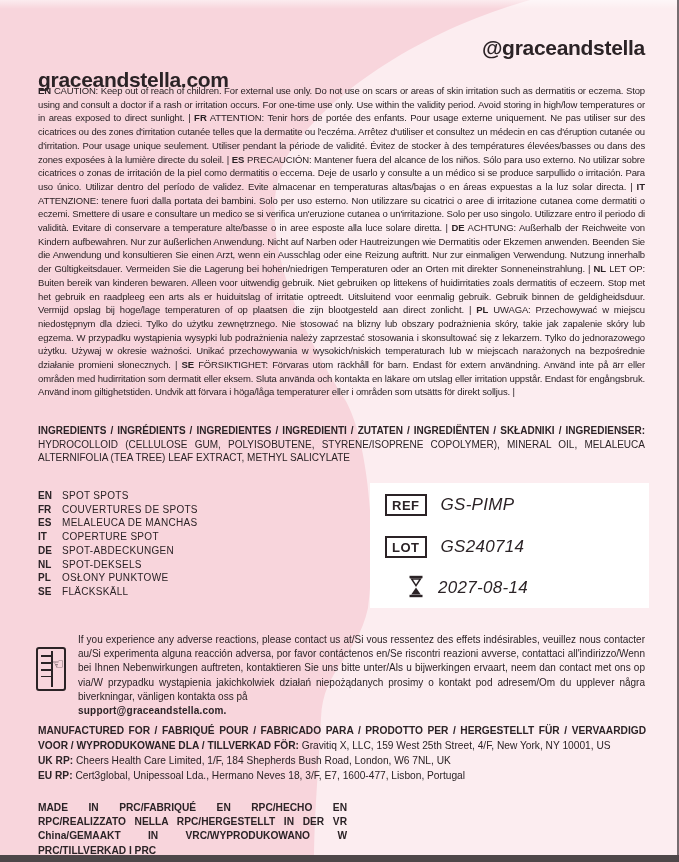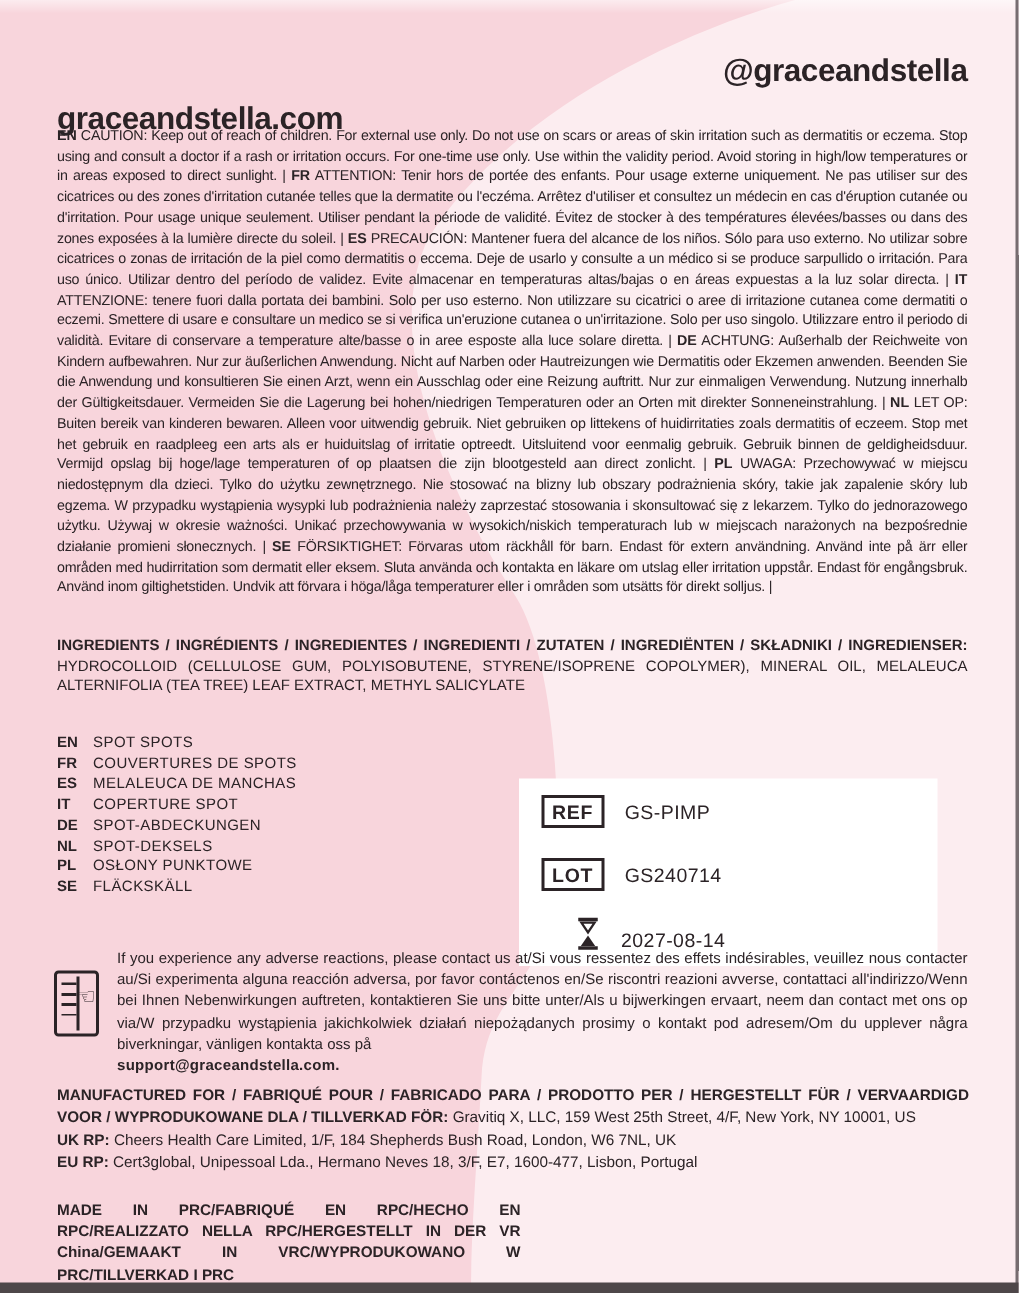--- a/index.html
+++ b/index.html
@@ -20,28 +20,28 @@
            font-size:9.5px;line-height:13.7px;letter-spacing:-0.15px;text-align:justify;}
   #caution b{letter-spacing:0;}
 
   #ingredients{left:38px;top:424px;width:607px;font-size:10px;line-height:13.7px;text-align:justify;}
 
   #languages{left:38px;top:489px;width:300px;font-size:10px;line-height:13.7px;}
   .lang-row{display:flex;}
   .lang-code{width:24px;font-weight:700;flex:0 0 24px;}
   .lang-name{letter-spacing:0.3px;}
 
-  #info-box{left:346px;top:483px;width:279px;height:125px;background:#ffffff;margin-top:36px;}
+  #info-box{left:370px;top:483px;width:279px;height:125px;background:#ffffff;}
   .info-row{position:absolute;left:15px;display:flex;align-items:center;}
   #row-ref{top:11px;}
   #row-lot{top:53px;align-items:center;}
   #row-exp{top:92px;align-items:flex-end;}
   .tag{display:inline-block;border:2px solid #2b2326;font-weight:700;font-size:13px;
        padding:2px 5px 1px 5px;letter-spacing:0.5px;min-width:27px;text-align:center;}
-  .tag-value{font-size:13px;margin-left:14px;letter-spacing:0.3px;white-space:nowrap;}
+  .tag-value{font-size:17px;margin-left:14px;letter-spacing:0.3px;white-space:nowrap;font-style:italic;}
   #hourglass-wrap{margin-left:24px;width:14px;height:23px;}
   #row-exp .tag-value{margin-left:15px;}
 
   #adverse-icon{left:36px;top:647px;width:30px;height:44px;border:2px solid #2b2326;
       border-radius:3px;box-sizing:border-box;}
   .book-lines{position:absolute;left:3px;top:6px;width:10px;height:22px;
       background:repeating-linear-gradient(to bottom,#2b2326 0 2px,transparent 2px 7px);}
   .book-spine{position:absolute;left:13px;top:2px;width:2px;height:36px;background:#2b2326;}
   .hand-glyph{position:absolute;right:0px;top:8px;font-size:15px;line-height:15px;
       font-family:"DejaVu Sans", sans-serif;}

